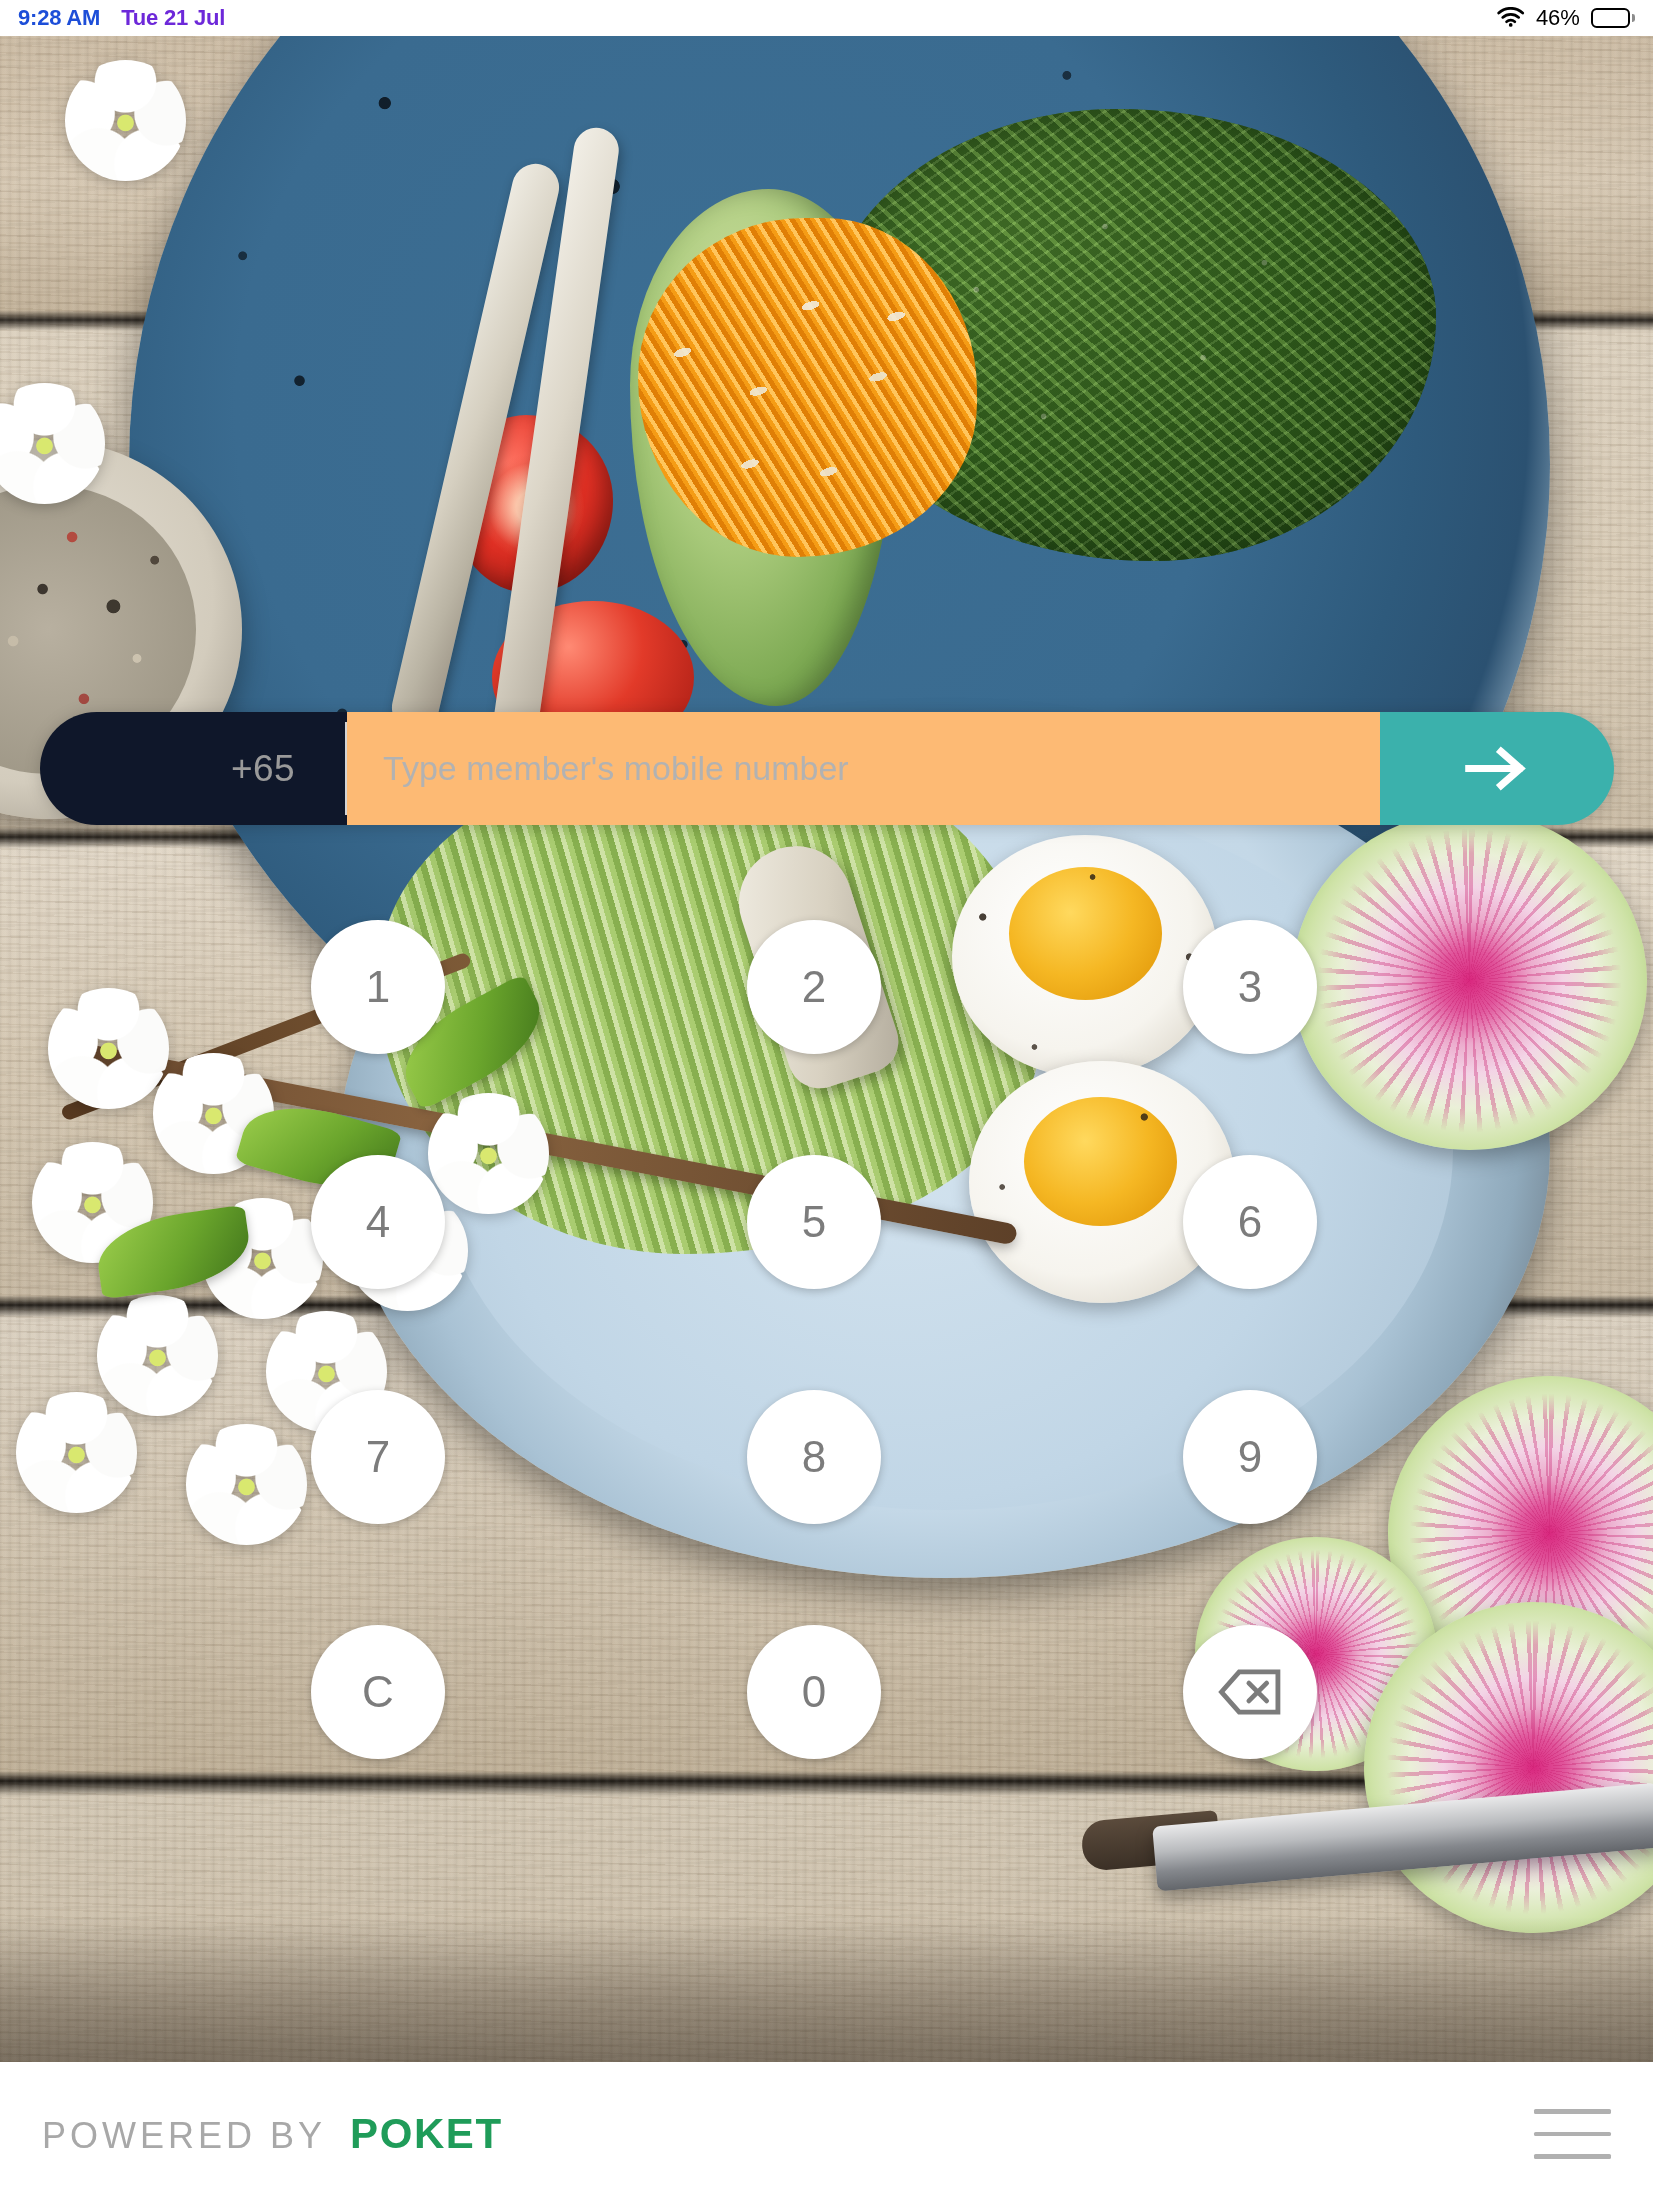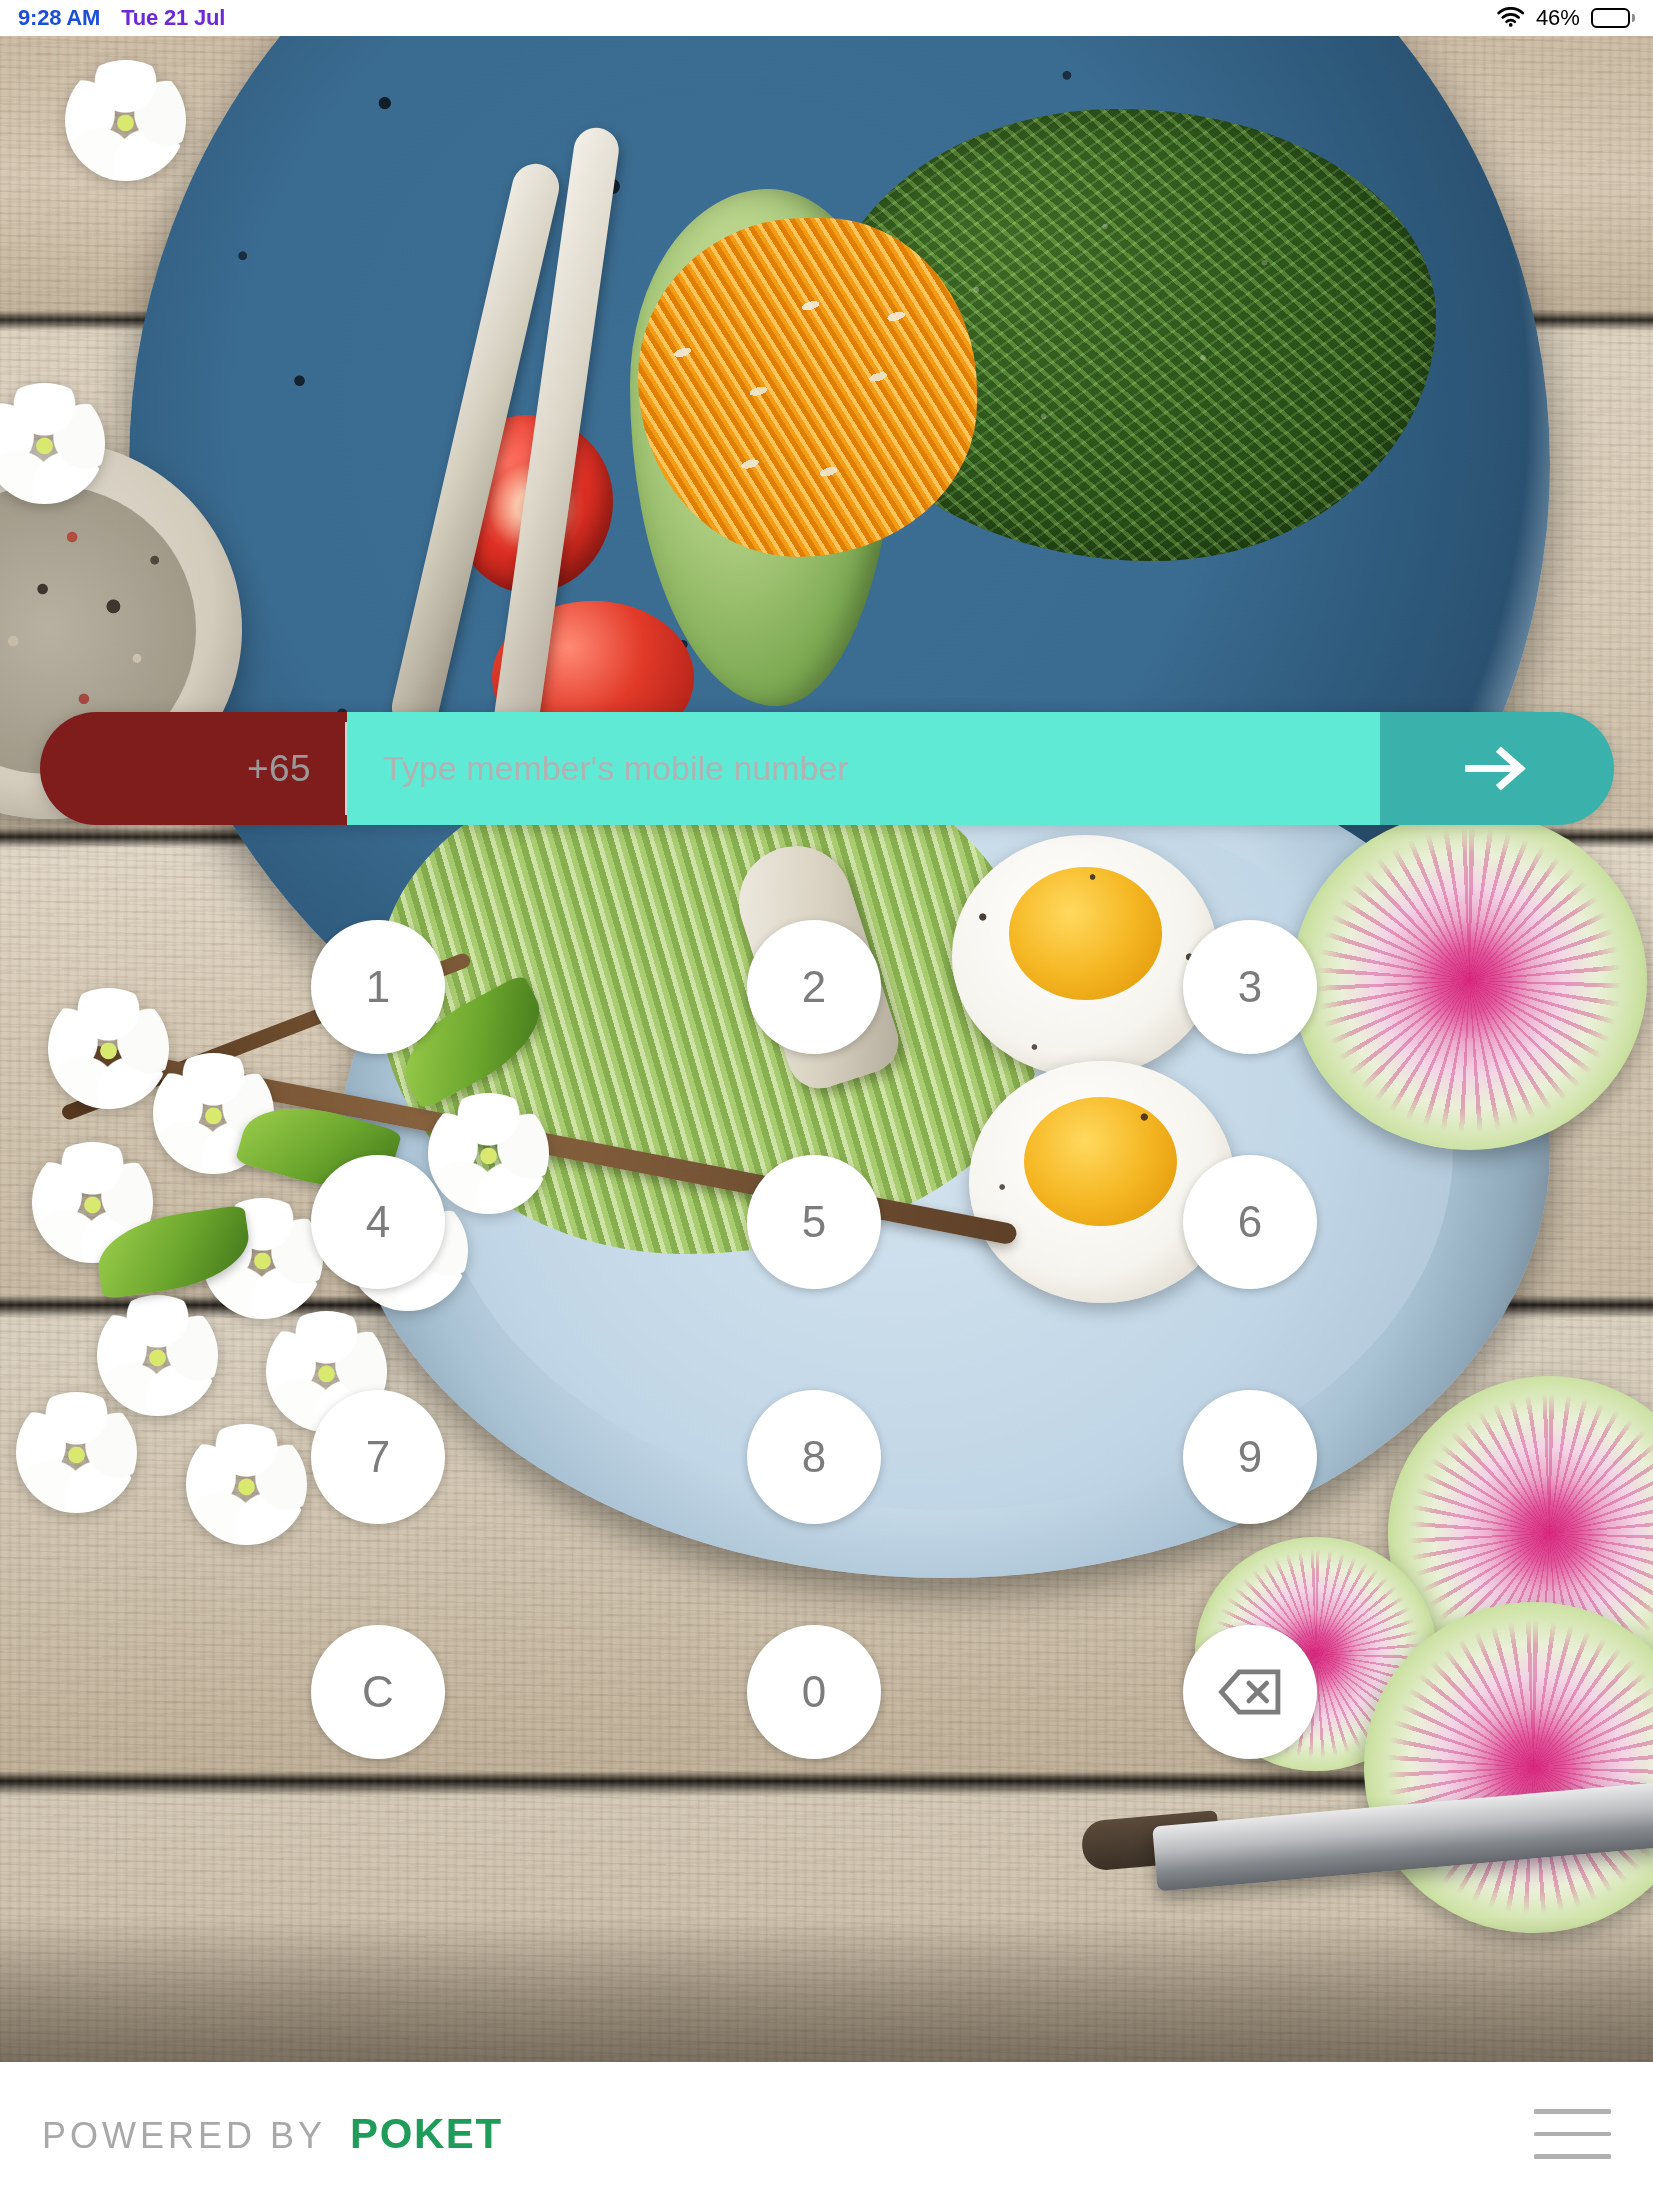--- a/index.html
+++ b/index.html
@@ -424,44 +424,44 @@
     left: 40px; top: 712px;
     width: 1574px; height: 113px;
     display: flex;
     align-items: stretch;
     border-radius: 57px;
     z-index: 20;
     filter: drop-shadow(0 2.4px 7.3px rgba(0,0,0,.18));
   }
   #country-code-field {
     width: 307px;
-    background: #7f1d1d;
+    background: #0f172a;
     border-radius: 57px 0 0 57px;
     display: flex;
     align-items: center;
     justify-content: flex-end;
-    padding-right: 36px;
+    padding-right: 52px;
     position: relative;
   }
   #country-code-field::after {
     content: "";
     position: absolute;
     right: 0; top: 9.7px; bottom: 9.7px;
     width: 1.6px;
     background: #d4d4d4;
   }
   #country-code-text {
     font-size: 37px;
     color: #9a9a9a;
     font-weight: 400;
     letter-spacing: 0.4px;
   }
   #mobile-number-input {
     flex: 1;
-    background: #5eead4;
+    background: #fdba74;
     border: none;
     outline: none;
     font-size: 34px;
     color: #555;
     font-family: "Liberation Sans", sans-serif;
     padding: 0 0 0 36px;
   }
   #mobile-number-input::placeholder {
     color: #b2b2b2;
     font-size: 34px;

